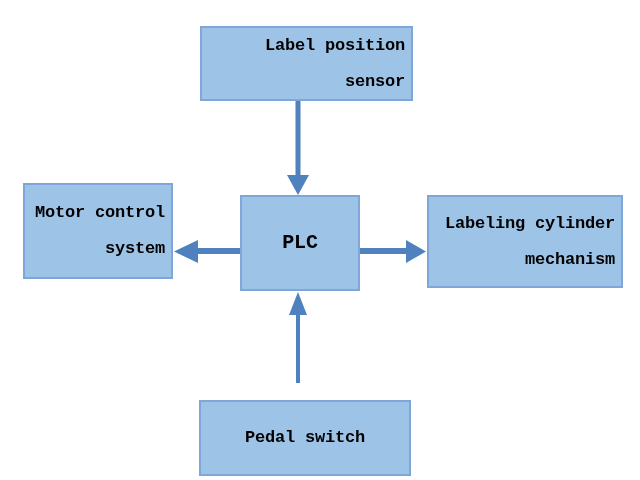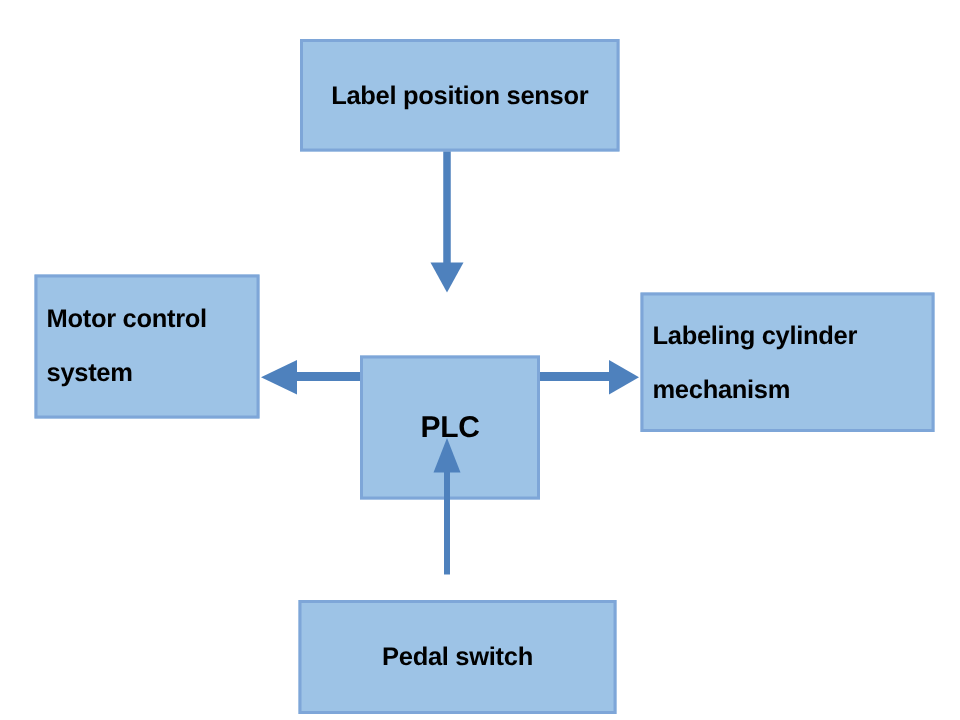--- a/index.html
+++ b/index.html
@@ -21,31 +21,32 @@
     width: 640px; height: 480px;
     background: var(--bg);
   }
   .box {
     position: absolute;
     background: var(--box-fill);
     border: 2px solid var(--box-border);
     display: flex;
     align-items: center;
     justify-content: center;
-    text-align: left;
+    text-align: right;
     font-weight: bold;
     font-size: 17px;
     line-height: 2.1;
     color: var(--text);
     letter-spacing: -0.2px;
     padding: 0 6px;
+    font-family: Liberation Mono, monospace;
   }
   .box-sensor   { left: 200px; top: 26px;  width: 213px; height: 75px; }
   .box-motor    { left: 23px;  top: 183px; width: 150px; height: 96px; }
-  .box-plc      { left: 240px; top: 195px; width: 120px; height: 96px; font-size: 20px; margin-top: 42px; }
+  .box-plc      { left: 240px; top: 195px; width: 120px; height: 96px; font-size: 20px; }
   .box-cylinder { left: 427px; top: 195px; width: 196px; height: 93px; }
   .box-pedal    { left: 199px; top: 400px; width: 212px; height: 76px; }
   .arrows-layer {
     position: absolute;
     left: 0; top: 0;
     width: 640px; height: 480px;
     pointer-events: none;
   }
   .arrow-line { stroke: var(--arrow); }
   .arrow-head { fill: var(--arrow); }

